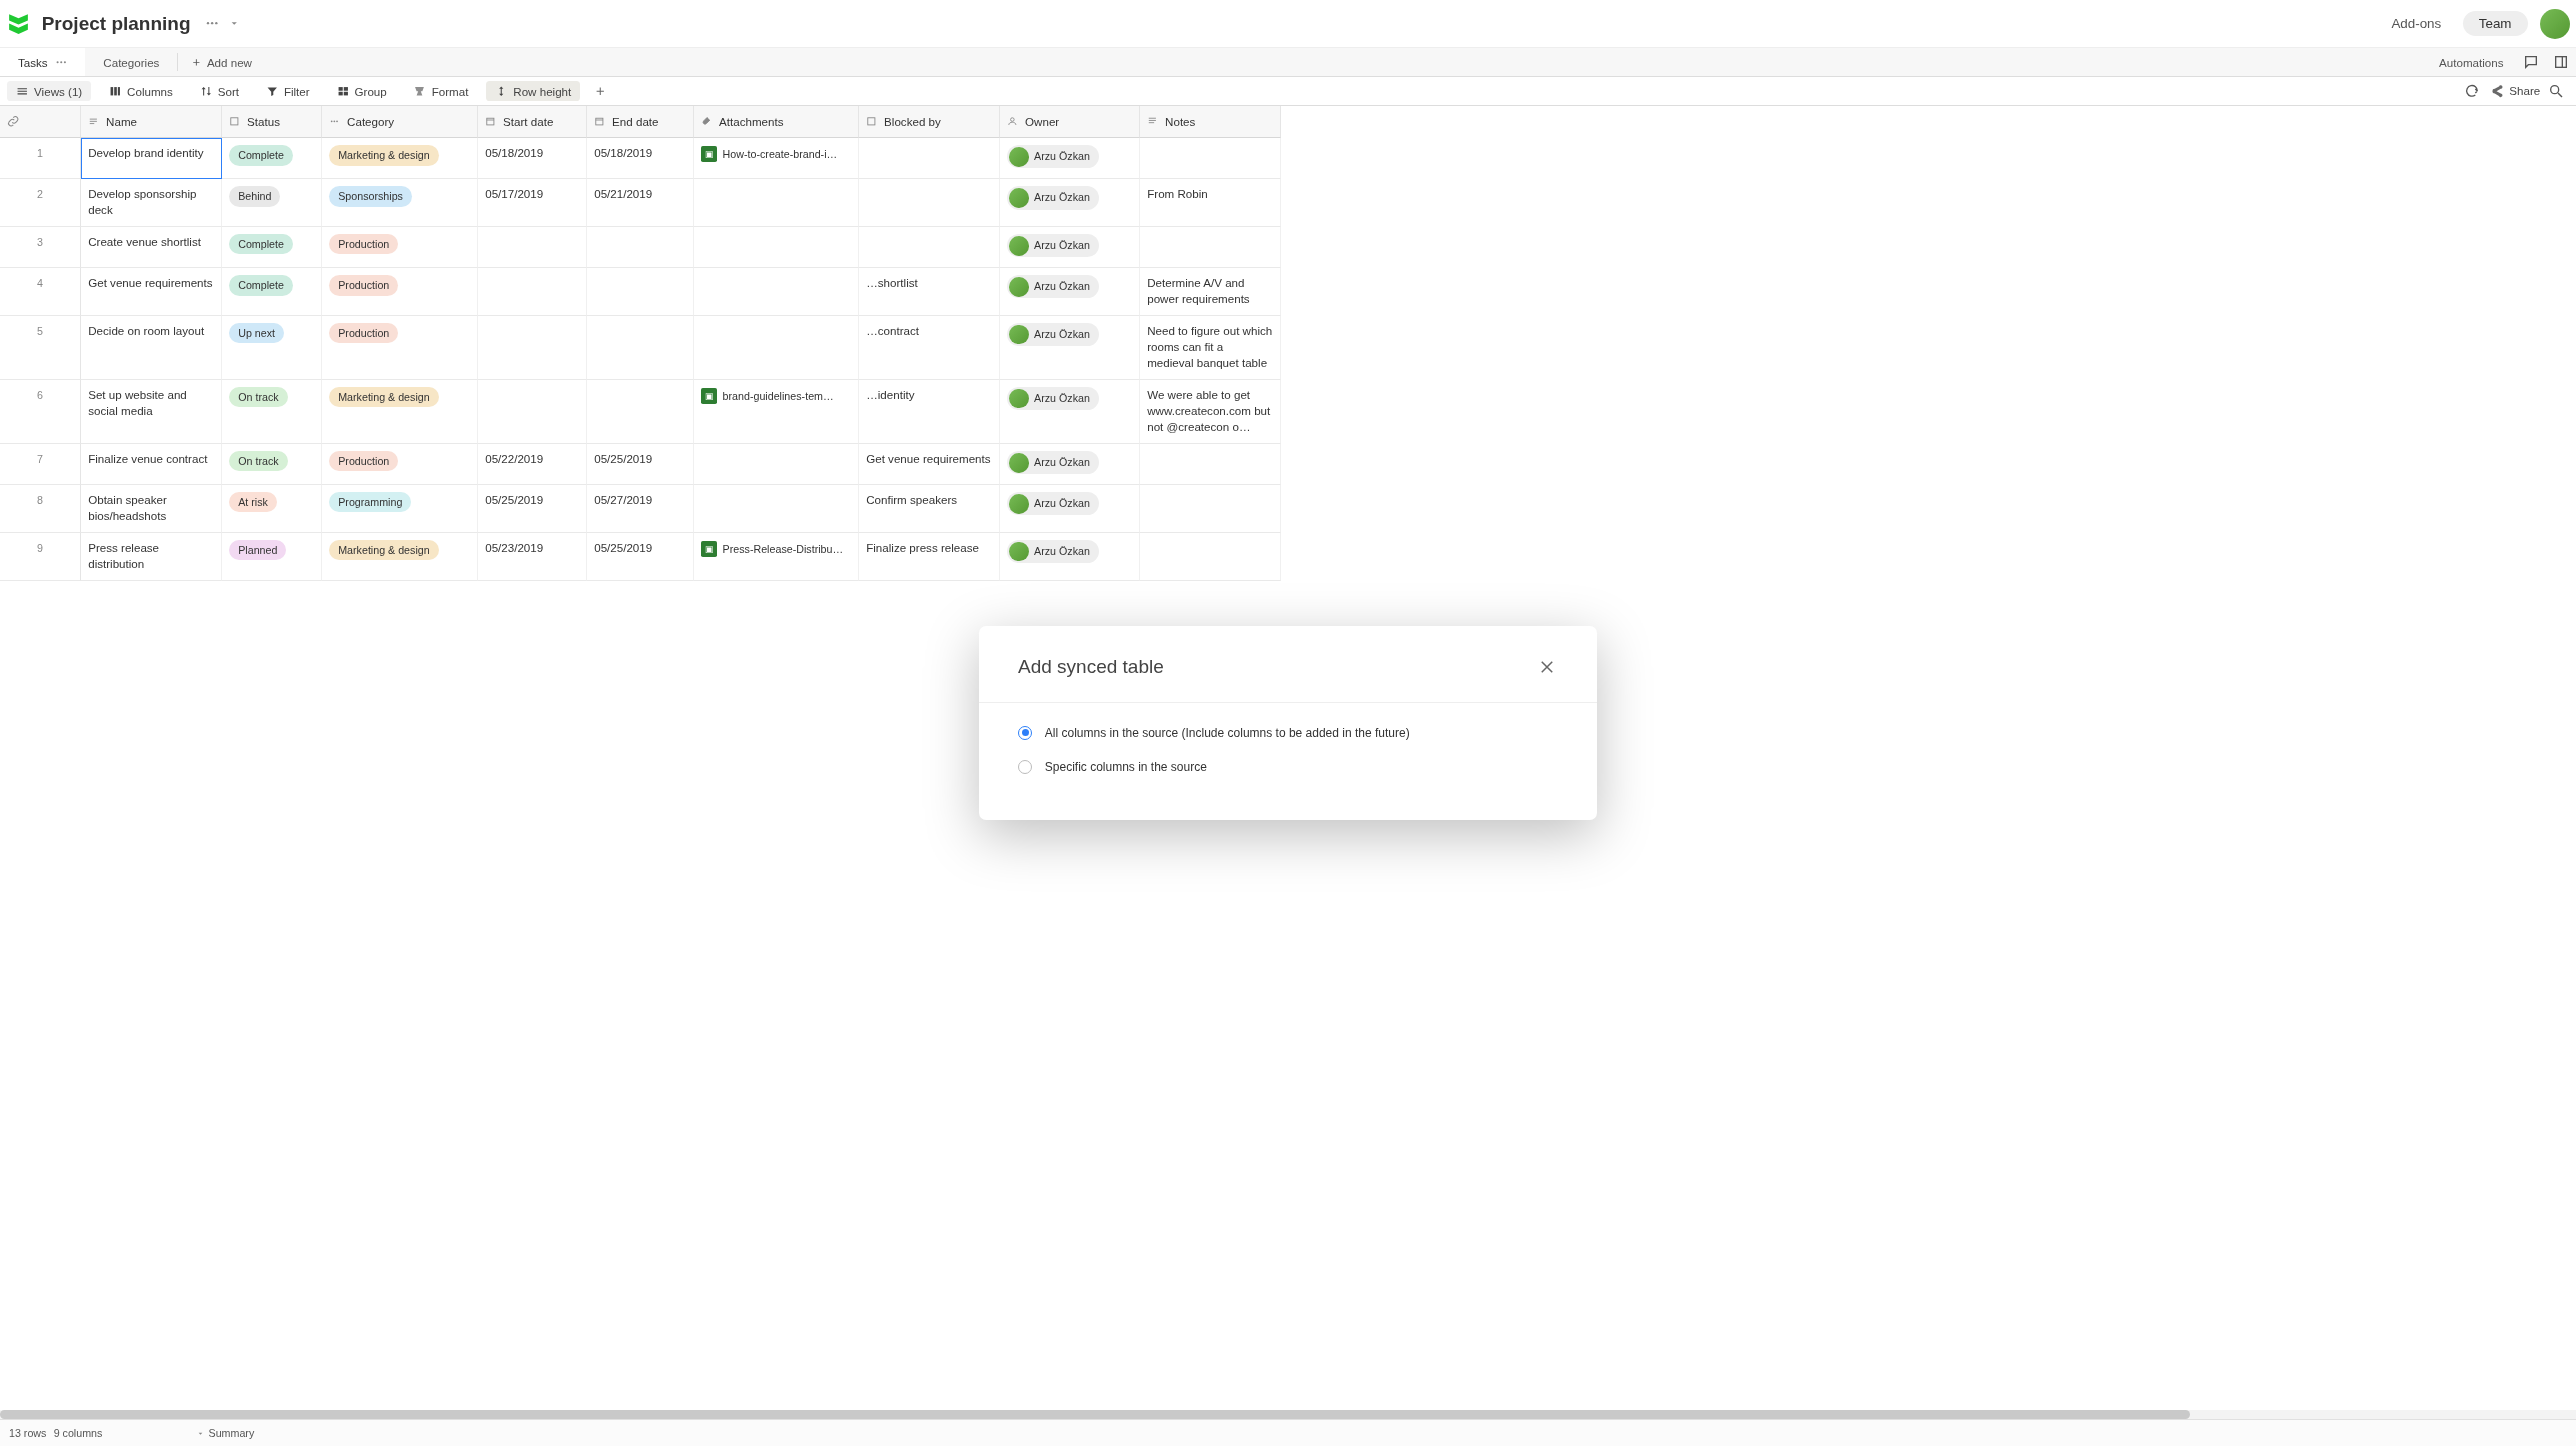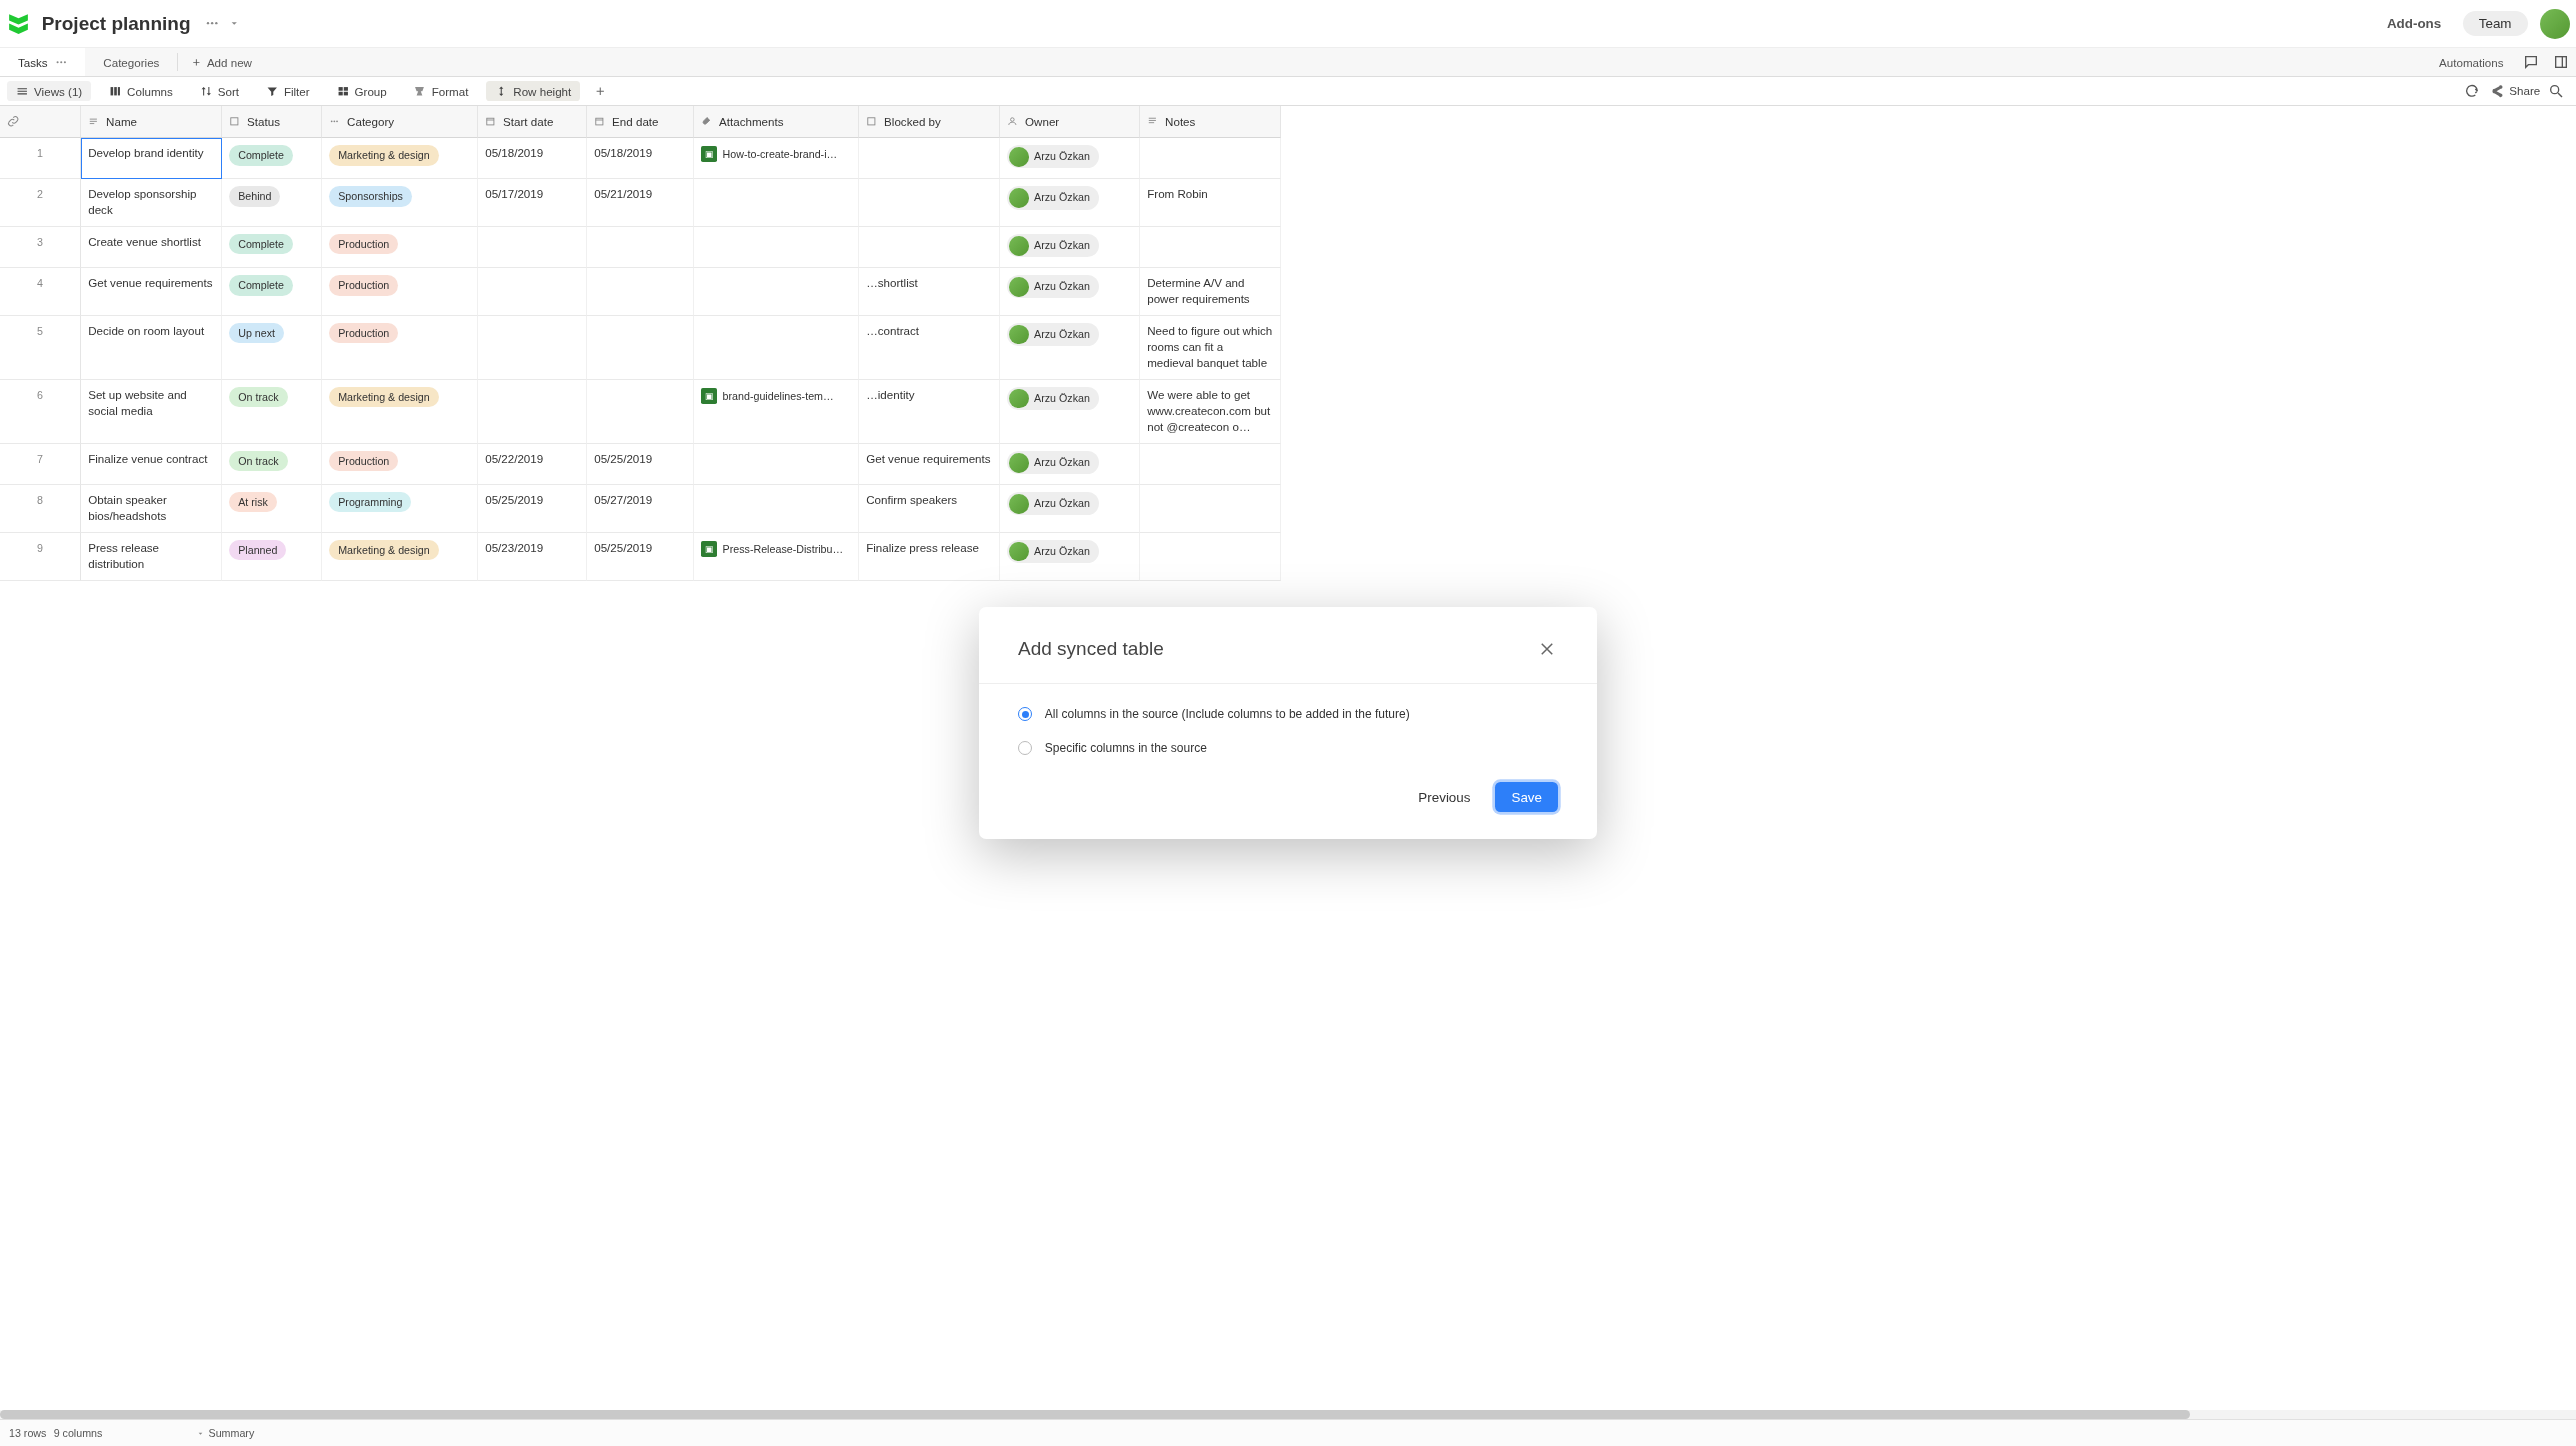--- a/index.html
+++ b/index.html
@@ -5,21 +5,21 @@
 * { box-sizing: border-box; margin: 0; padding: 0; }
 body { font-family: -apple-system, BlinkMacSystemFont, "Segoe UI", Helvetica, Arial, sans-serif; font-size: 11.6px; color: #333; background: #fff; overflow: hidden; }
 
 
 .top-bar { height: 48px; display: flex; align-items: center; padding: 0 6px; border-bottom: 0.9px solid #eee; }
 .logo-icon { width: 25px; height: 25px; color: #20c933; margin-right: 10.7px; }
 .doc-title { font-size: 19px; font-weight: 600; color: #333; margin-right: 9px; }
 .title-menu-dots { width: 18px; height: 18px; color: #888; margin: 0 3.6px; display:flex; align-items:center; justify-content:center; }
 .title-chevron { width: 16px; height: 16px; color: #888; margin-left: 1.8px; display:flex; align-items:center; justify-content:center;}
 .top-bar-spacer { flex: 1; }
-.addons { color: #555; font-size: 13.4px; margin-right: 21.5px; font-weight: bold; }
+.addons { color: #555; font-size: 13.4px; margin-right: 21.5px; }
 .team-btn { background: #eee; border-radius: 894px; padding: 5.4px 16px; font-size: 13.4px; color: #333; margin-right: 12.5px; }
 .avatar-main { width: 30px; height: 30px; border-radius: 50%; background: linear-gradient(135deg,#7b5,#593); }
 
 
 .tabs-row { height: 29px; display: flex; align-items: stretch; background: #f7f7f7; border-bottom: 0.9px solid #ddd; font-size: 11.6px; }
 .tab { display: flex; align-items: center; padding: 0 18px; color: #555; cursor: pointer; position: relative; }
 .tab.active { background: #fff; font-weight: 500; color: #333; }
 .tab .tab-dots { margin-left: 7.2px; color: #888; }
 .tab-sep { width: 0.9px; background: #ddd; margin: 5.4px 0; }
 .tab-add { display: flex; align-items: center; padding: 0 12.5px; color: #555; }
@@ -485,19 +485,15 @@
     <div class="radio-row">
       <span class="radio-outer">
           <span class="radio-inner"></span>
         </span>
       <span>All columns in the source (Include columns to be added in the future)</span>
     </div>
     <div class="radio-row">
       <span class="radio-outer unchecked"></span>
       <span>Specific columns in the source</span>
     </div>
-    <div class="modal-actions">
-      <span class="btn-prev">Previous</span>
-      <span class="btn-save">Save</span>
-    </div>
   </div>
 </div>
 
 
 </body></html>

